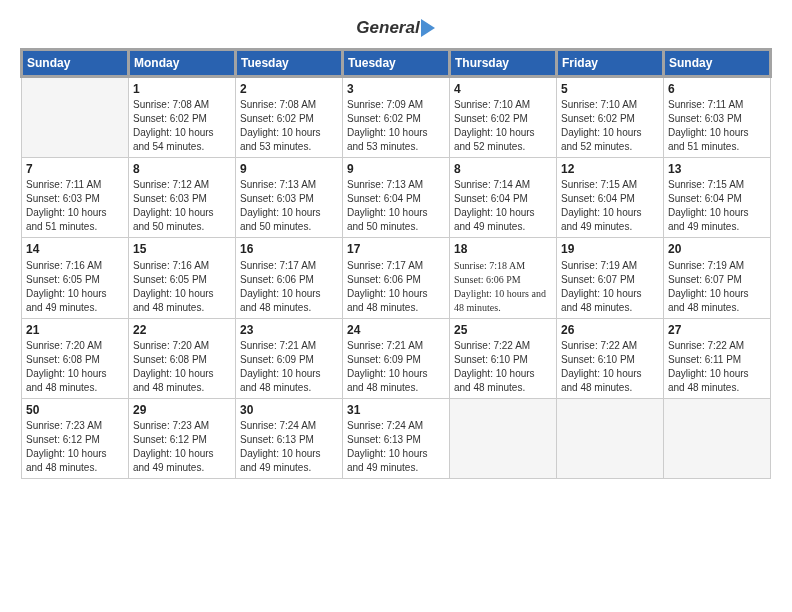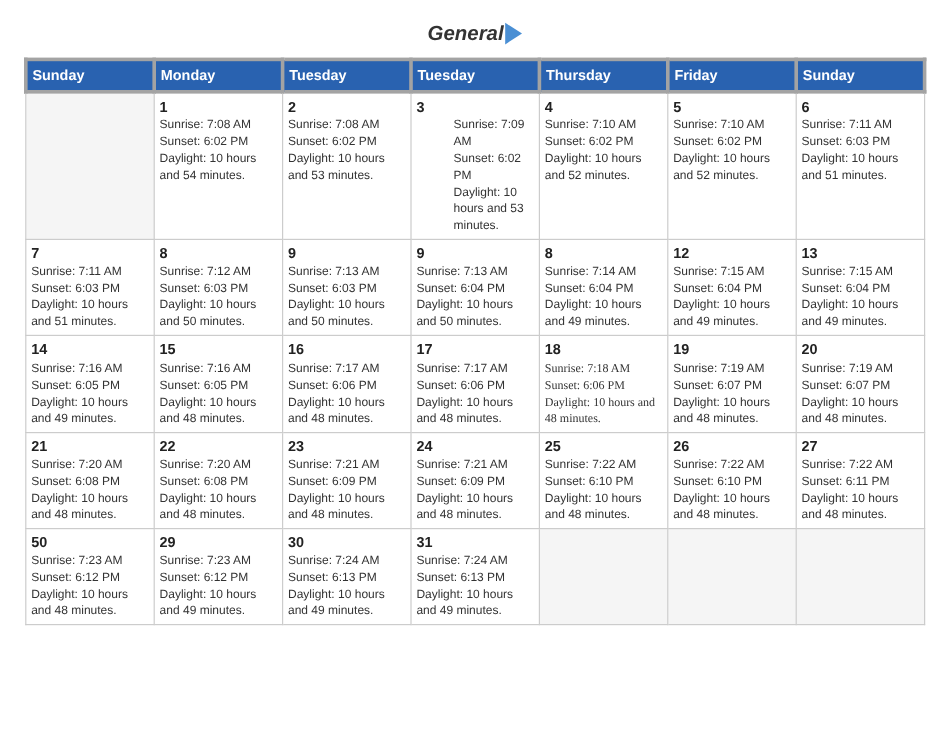--- a/index.html
+++ b/index.html
@@ -145,21 +145,21 @@
 Daylight: 10 hours and 54 minutes.</div>
           </td>
           <td>
             <span class="day-num">2</span>
             <div class="day-info" style="white-space: pre-line;">Sunrise: 7:08 AM
 Sunset: 6:02 PM
 Daylight: 10 hours and 53 minutes.</div>
           </td>
           <td>
             <span class="day-num">3</span>
-            <div class="day-info" style="white-space: pre-line; margin-left: 31px;">Sunrise: 7:09 AM
+            <div class="day-info" style="white-space: pre-line;">Sunrise: 7:09 AM
 Sunset: 6:02 PM
 Daylight: 10 hours and 53 minutes.</div>
           </td>
           <td>
             <span class="day-num">4</span>
             <div class="day-info" style="white-space: pre-line;">Sunrise: 7:10 AM
 Sunset: 6:02 PM
 Daylight: 10 hours and 52 minutes.</div>
           </td>
           <td>

